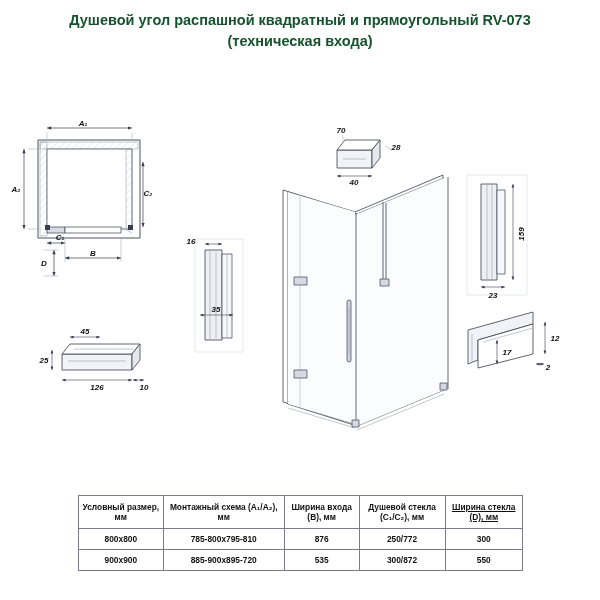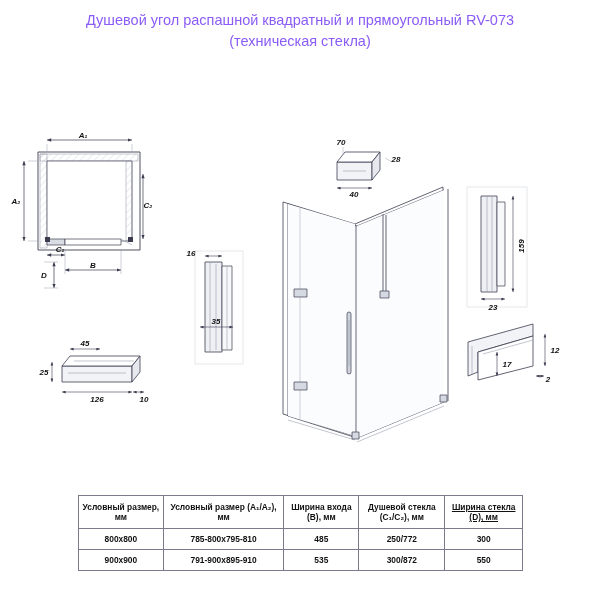--- a/index.html
+++ b/index.html
@@ -21,30 +21,30 @@
     height: 600px;
   }
   
   .title {
     position: absolute;
     top: 10px;
     left: 0;
     width: 600px;
     text-align: center;
     font-size: 14.5px;
-    font-weight: normal;
+    font-weight: bold;
     line-height: 1.45;
-    color: #8b5cf6;
+    color: #14532d;
   }
   .title span { display: block; }
 
   
   #drawing {
     position: absolute;
-    top: 84px;
+    top: 72px;
     left: 0;
     width: 600px;
     height: 400px;
   }
   #drawing svg { display: block; }
 
   
   #spec-table {
     position: absolute;
     left: 78px;
@@ -75,21 +75,21 @@
   .col4 { width: 86px; }
   .col5 { width: 77px; text-decoration: underline; }
 </style>
 </head>
 <body>
 
 <div id="page">
 
   <div class="title">
     <span>Душевой угол распашной квадратный и прямоугольный RV-073</span>
-    <span>(техническая стекла)</span>
+    <span>(техническая входа)</span>
   </div>
 
   <div id="drawing">
     <svg width="600" height="400" viewBox="0 0 600 400" xmlns="http://www.w3.org/2000/svg">
       <defs>
         <marker id="ar" markerWidth="7" markerHeight="7" refX="6" refY="2.4" orient="auto">
           <path d="M0,0 L6,2.4 L0,4.8 z" fill="#3c3c50"></path>
         </marker>
         <marker id="arS" markerWidth="7" markerHeight="7" refX="0" refY="2.4" orient="auto">
           <path d="M6,0 L0,2.4 L6,4.8 z" fill="#3c3c50"></path>
@@ -279,37 +279,37 @@
         <text x="555" y="269" text-anchor="middle">12</text>
         <text x="548" y="298" text-anchor="middle">2</text>
       </g>
     </svg>
   </div>
 
   <table id="spec-table">
     <thead>
       <tr>
         <th class="col1">Условный размер, мм</th>
-        <th class="col2">Условный размер (A₁/A₂), мм</th>
+        <th class="col2">Монтажный схема (A₁/A₂), мм</th>
         <th class="col3">Ширина входа (B), мм</th>
         <th class="col4">Душевой стекла (C₁/C₂), мм</th>
         <th class="col5">Ширина стекла (D), мм</th>
       </tr>
     </thead>
     <tbody>
       <tr>
         <td>800x800</td>
         <td>785-800x795-810</td>
-        <td>485</td>
+        <td>876</td>
         <td>250/772</td>
         <td>300</td>
       </tr>
       <tr>
         <td>900x900</td>
-        <td>791-900x895-910</td>
+        <td>885-900x895-720</td>
         <td>535</td>
         <td>300/872</td>
         <td>550</td>
       </tr>
     </tbody>
   </table>
 
 </div>
 
 </body></html>

